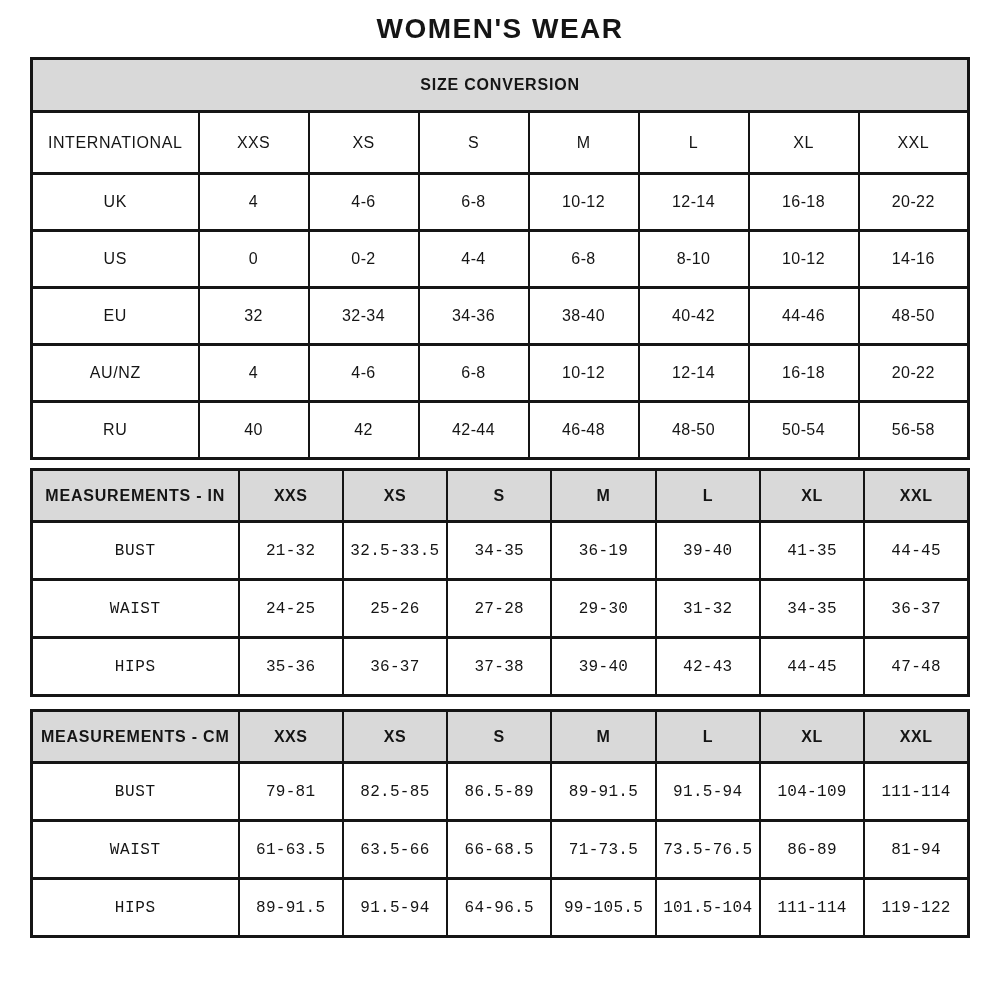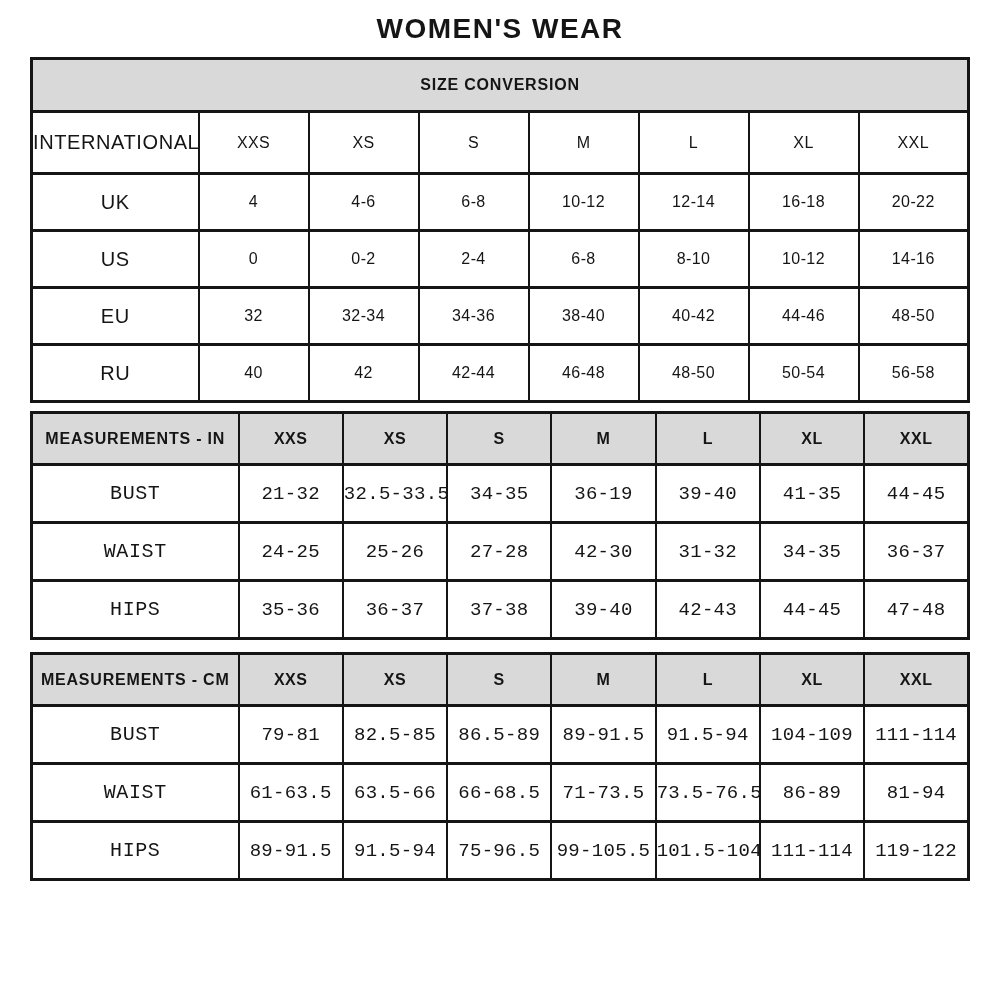--- a/index.html
+++ b/index.html
@@ -42,23 +42,23 @@
     font-weight: 700;
     font-size: 16px;
     letter-spacing: 0.8px;
   }
   .size-head {
     background: #d9d9d9;
     font-weight: 700;
     font-size: 16px;
     letter-spacing: 0.5px;
   }
-  .row-label { font-size: 20px; letter-spacing: 0.6px; }
+  .row-label { font-size: 16px; letter-spacing: 0.6px; }
   #size-conversion-table .value-cell { font-size: 16px; letter-spacing: 0.4px; }
-  .meas .value-cell { font-size: 19px; letter-spacing: 0.3px; }
+  .meas .value-cell { font-size: 16px; letter-spacing: 0.3px; }
   .h-banner  { height: 53px; }
   .h-row-lg  { height: 62px; }
   .h-row     { height: 57px; }
   .h-mhead   { height: 52px; }
   .h-mrow    { height: 58px; font-family: Liberation Mono, monospace; }
 </style>
 </head>
 <body>
 
 <div class="page">
@@ -99,35 +99,45 @@
           <td class="value-cell">6-8</td>
           <td class="value-cell">10-12</td>
           <td class="value-cell">12-14</td>
           <td class="value-cell">16-18</td>
           <td class="value-cell">20-22</td>
         </tr>
         <tr class="h-row">
           <td class="row-label">US</td>
           <td class="value-cell">0</td>
           <td class="value-cell">0-2</td>
-          <td class="value-cell">2-4</td>
+          <td class="value-cell">4-4</td>
           <td class="value-cell">6-8</td>
           <td class="value-cell">8-10</td>
           <td class="value-cell">10-12</td>
           <td class="value-cell">14-16</td>
         </tr>
         <tr class="h-row">
           <td class="row-label">EU</td>
           <td class="value-cell">32</td>
           <td class="value-cell">32-34</td>
           <td class="value-cell">34-36</td>
           <td class="value-cell">38-40</td>
           <td class="value-cell">40-42</td>
           <td class="value-cell">44-46</td>
           <td class="value-cell">48-50</td>
+        </tr>
+        <tr class="h-row">
+          <td class="row-label">AU/NZ</td>
+          <td class="value-cell">4</td>
+          <td class="value-cell">4-6</td>
+          <td class="value-cell">6-8</td>
+          <td class="value-cell">10-12</td>
+          <td class="value-cell">12-14</td>
+          <td class="value-cell">16-18</td>
+          <td class="value-cell">20-22</td>
         </tr>
         <tr class="h-row">
           <td class="row-label">RU</td>
           <td class="value-cell">40</td>
           <td class="value-cell">42</td>
           <td class="value-cell">42-44</td>
           <td class="value-cell">46-48</td>
           <td class="value-cell">48-50</td>
           <td class="value-cell">50-54</td>
           <td class="value-cell">56-58</td>
@@ -167,21 +177,21 @@
           <td class="value-cell">36-19</td>
           <td class="value-cell">39-40</td>
           <td class="value-cell">41-35</td>
           <td class="value-cell">44-45</td>
         </tr>
         <tr class="h-mrow">
           <td class="row-label">WAIST</td>
           <td class="value-cell">24-25</td>
           <td class="value-cell">25-26</td>
           <td class="value-cell">27-28</td>
-          <td class="value-cell">42-30</td>
+          <td class="value-cell">29-30</td>
           <td class="value-cell">31-32</td>
           <td class="value-cell">34-35</td>
           <td class="value-cell">36-37</td>
         </tr>
         <tr class="h-mrow">
           <td class="row-label">HIPS</td>
           <td class="value-cell">35-36</td>
           <td class="value-cell">36-37</td>
           <td class="value-cell">37-38</td>
           <td class="value-cell">39-40</td>
@@ -233,21 +243,21 @@
           <td class="value-cell">66-68.5</td>
           <td class="value-cell">71-73.5</td>
           <td class="value-cell">73.5-76.5</td>
           <td class="value-cell">86-89</td>
           <td class="value-cell">81-94</td>
         </tr>
         <tr class="h-mrow">
           <td class="row-label">HIPS</td>
           <td class="value-cell">89-91.5</td>
           <td class="value-cell">91.5-94</td>
-          <td class="value-cell">75-96.5</td>
+          <td class="value-cell">64-96.5</td>
           <td class="value-cell">99-105.5</td>
           <td class="value-cell">101.5-104</td>
           <td class="value-cell">111-114</td>
           <td class="value-cell">119-122</td>
         </tr>
       </tbody>
   </table>
 
 </div>
 

